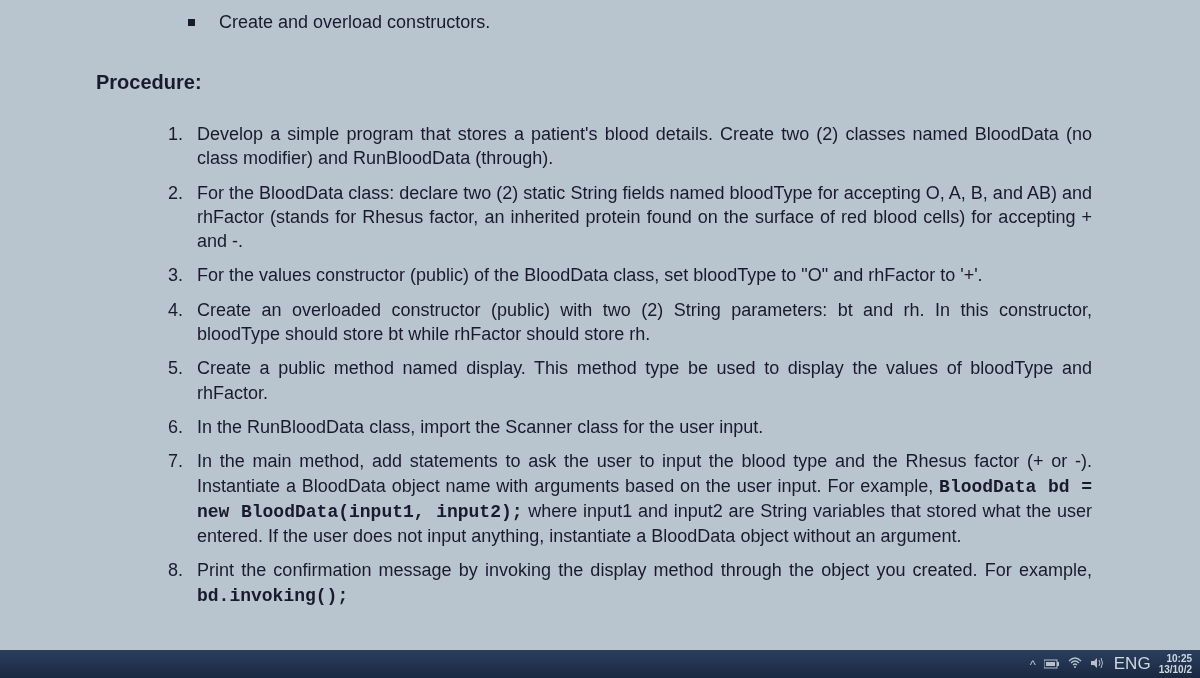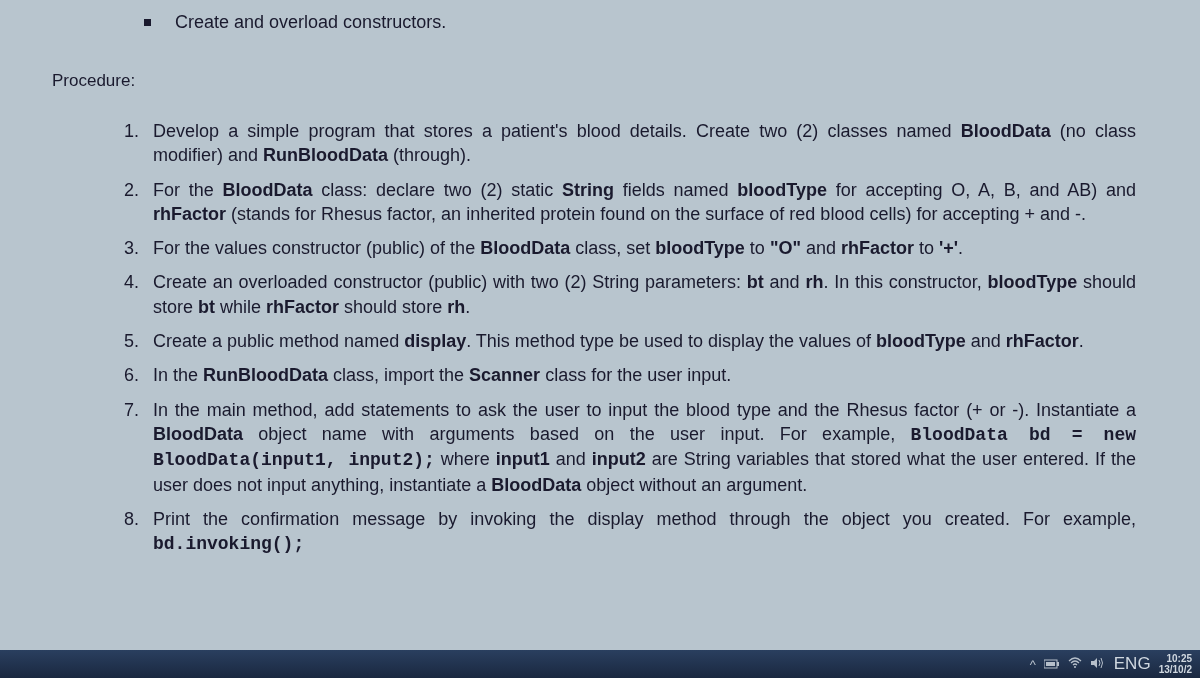--- a/index.html
+++ b/index.html
@@ -10,40 +10,40 @@
     body {
       width: 1200px;
       height: 678px;
       background: #b8c5ce;
       font-family: Arial, sans-serif;
       color: #1a1a2e;
       overflow: hidden;
       position: relative;
     }
     .doc {
-      padding: 0 34px;
+      padding: 0 78px;
     }
     .bullet-item {
       margin-left: 110px;
       margin-top: 12px;
       font-size: 18px;
       display: flex;
       align-items: flex-start;
     }
     .bullet-square {
       width: 7px;
       height: 7px;
       background: #1a1a2e;
       margin-right: 24px;
       margin-top: 7px;
       flex-shrink: 0;
     }
     .procedure-heading {
-      font-weight: normal;
-      font-size: 17px;
+      font-weight: bold;
+      font-size: 20px;
       margin-top: 38px;
       margin-left: 18px;
     }
     .ordered-list {
       margin-top: 28px;
       margin-left: 75px;
       margin-right: 30px;
     }
     .list-item {
       display: flex;
@@ -55,21 +55,21 @@
     .list-num {
       width: 30px;
       flex-shrink: 0;
       text-align: right;
       margin-right: 14px;
     }
     .list-content {
       flex: 1;
     }
     .bold {
-      font-weight: bold;
+      font-weight: normal;
     }
     .code {
       font-family: 'Courier New', monospace;
       font-weight: bold;
     }
     .taskbar {
       position: absolute;
       bottom: 0;
       right: 0;
       left: 0;

